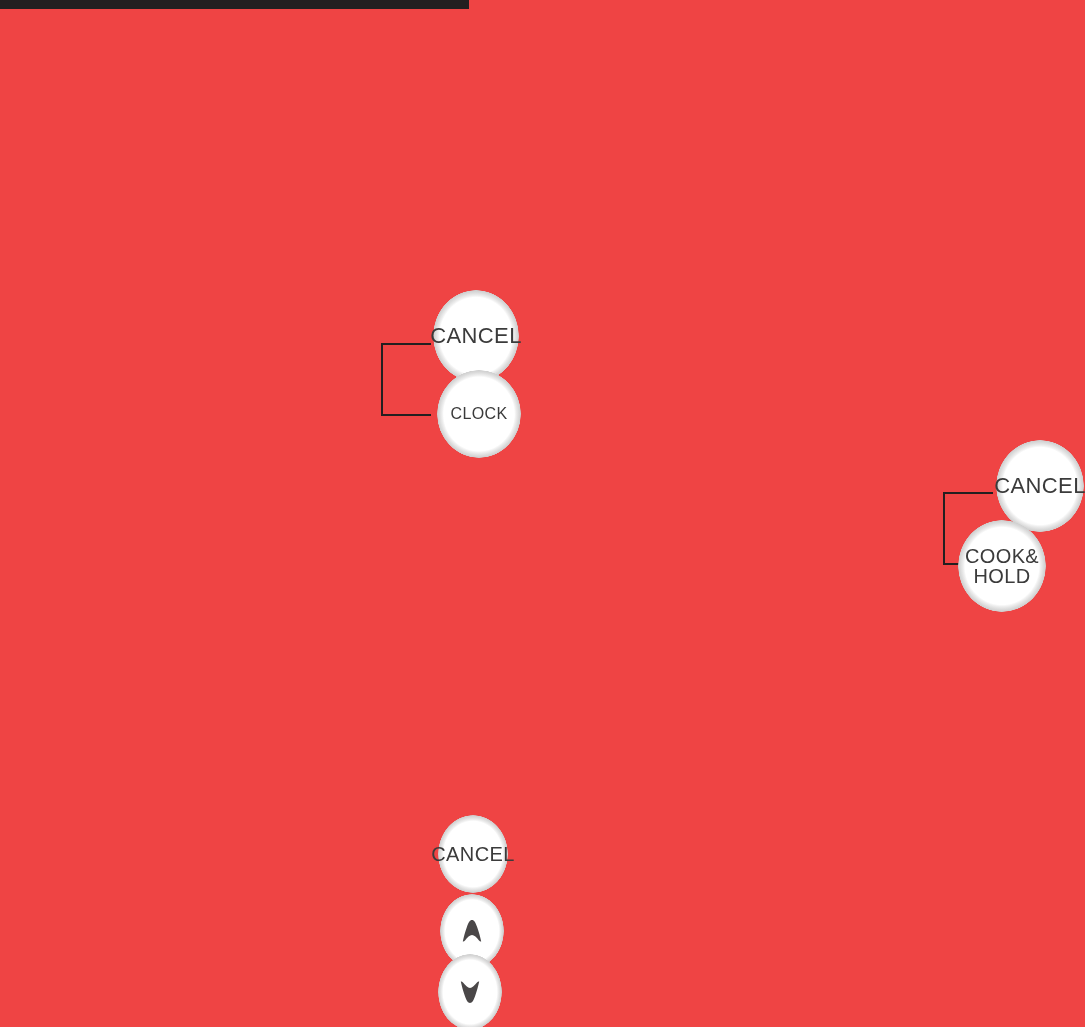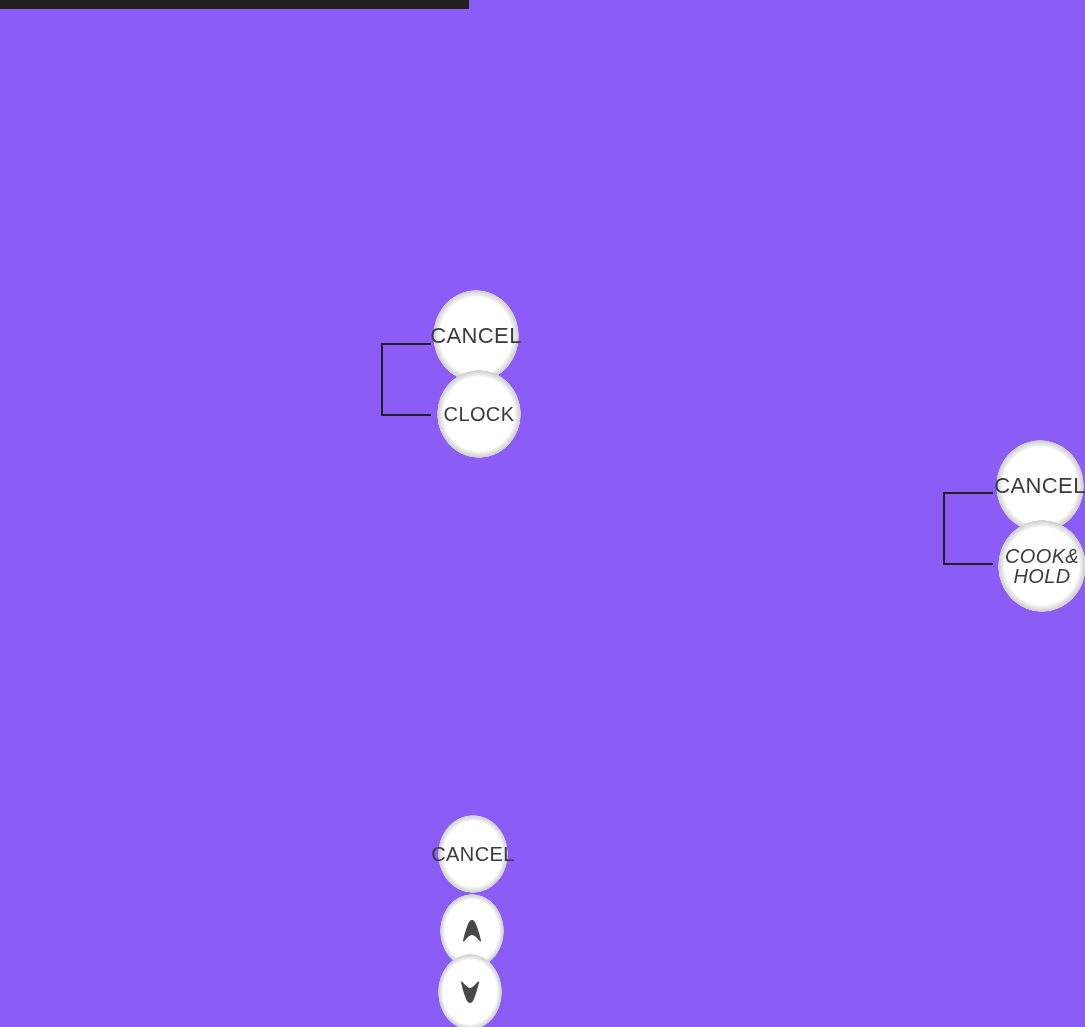--- a/index.html
+++ b/index.html
@@ -15,21 +15,21 @@
     overflow: hidden;
     font-family: "Liberation Sans", "DejaVu Sans", sans-serif;
   }
 
   #canvas {
     position: absolute;
     left: 0;
     top: 0;
     width: 1085px;
     height: 1027px;
-    background: #8b5cf6;
+    background: #ef4444;
   }
 
   
   .top-bar {
     position: absolute;
     left: 0;
     top: 0;
     width: 469px;
     height: 9px;
     background: #231f20;
@@ -66,33 +66,32 @@
 
   
   .key-cancel-left {
     left: 433px;  top: 290px;
     width: 86px;  height: 92px;
     font-size: 22px;
   }
   .key-clock {
     left: 437px;  top: 370px;
     width: 84px;  height: 88px;
-    font-size: 20px;
+    font-size: 16px;
   }
 
   .key-cancel-right {
     left: 996px;  top: 440px;
     width: 88px;  height: 92px;
     font-size: 22px;
   }
   .key-cookhold {
-    left: 998px;  top: 520px;
+    left: 958px;  top: 520px;
     width: 88px;  height: 92px;
     font-size: 20px;
-    font-style: italic;
   }
 
   .key-timer {
     left: 438px;  top: 815px;
     width: 70px;  height: 78px;
     font-size: 20px;
   }
 
   
   .key-arrow-up {

